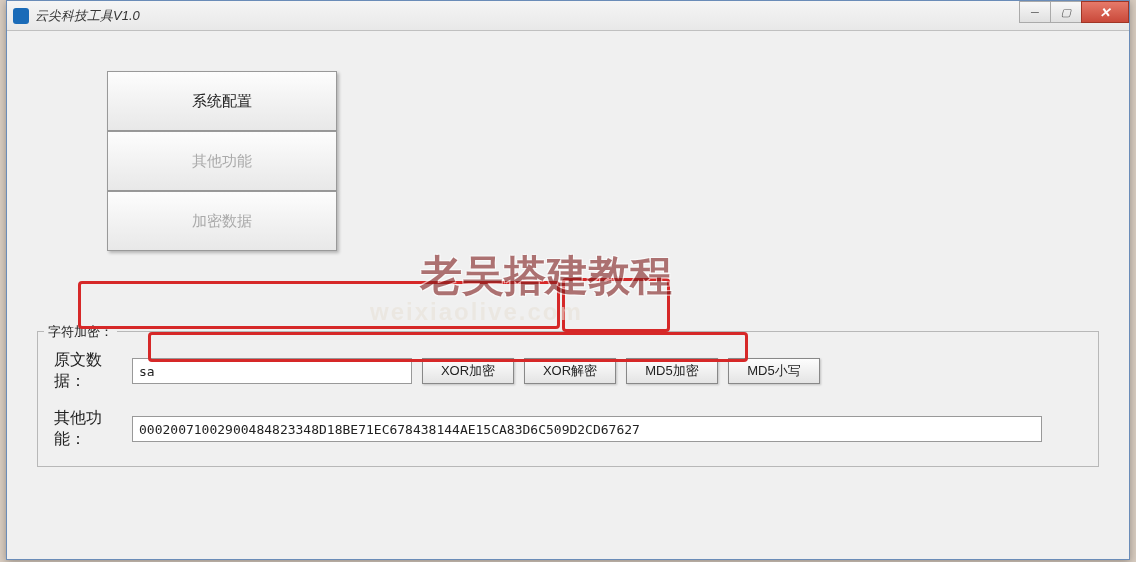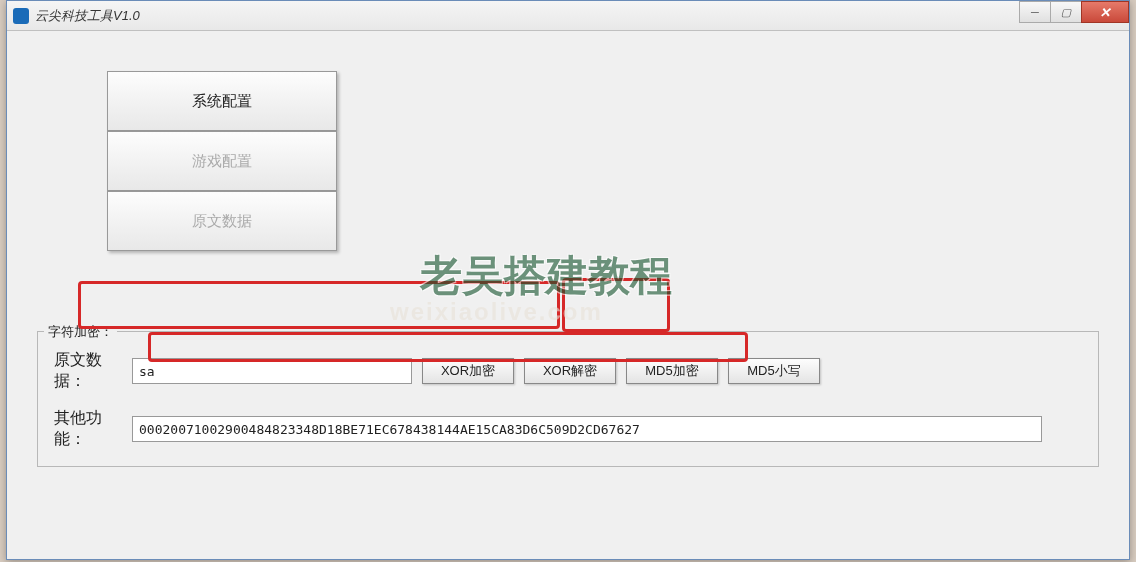--- a/index.html
+++ b/index.html
@@ -173,25 +173,25 @@
       position: absolute;
       pointer-events: none;
       z-index: 200;
       font-weight: bold;
       opacity: 0.6;
     }
     .wm-cn {
       left: 420px;
       top: 248px;
       font-size: 42px;
-      color: #14532d;
+      color: #7f1d1d;
       text-shadow: 1px 1px 0 #fff, -1px -1px 0 #fff, 1px -1px 0 #fff, -1px 1px 0 #fff;
     }
     .wm-en {
-      left: 390px;
+      left: 370px;
       top: 298px;
       font-size: 24px;
       color: #e8e2d8;
       letter-spacing: 2px;
     }
   </style>
 </head>
 <body>
 
 <div class="window">
@@ -208,22 +208,22 @@
       <div class="win-btn close">
         <span class="x-icon">✕</span>
       </div>
     </div>
   </div>
 
   <div class="content">
 
     <div class="tab-row">
       <button class="tab-btn">系统配置</button>
-      <button class="tab-btn disabled">游戏配置</button>
-      <button class="tab-btn disabled">原文数据</button>
+      <button class="tab-btn disabled">其他功能</button>
+      <button class="tab-btn disabled">加密数据</button>
     </div>
 
     <div class="groupbox">
       <div class="groupbox-title">字符加密：</div>
 
       <div class="form-row">
         <span class="form-label">原文数据：</span>
         <input class="text-input short" type="text" value="sa" style="">
         <button class="action-btn">XOR加密</button>
         <button class="action-btn">XOR解密</button>

